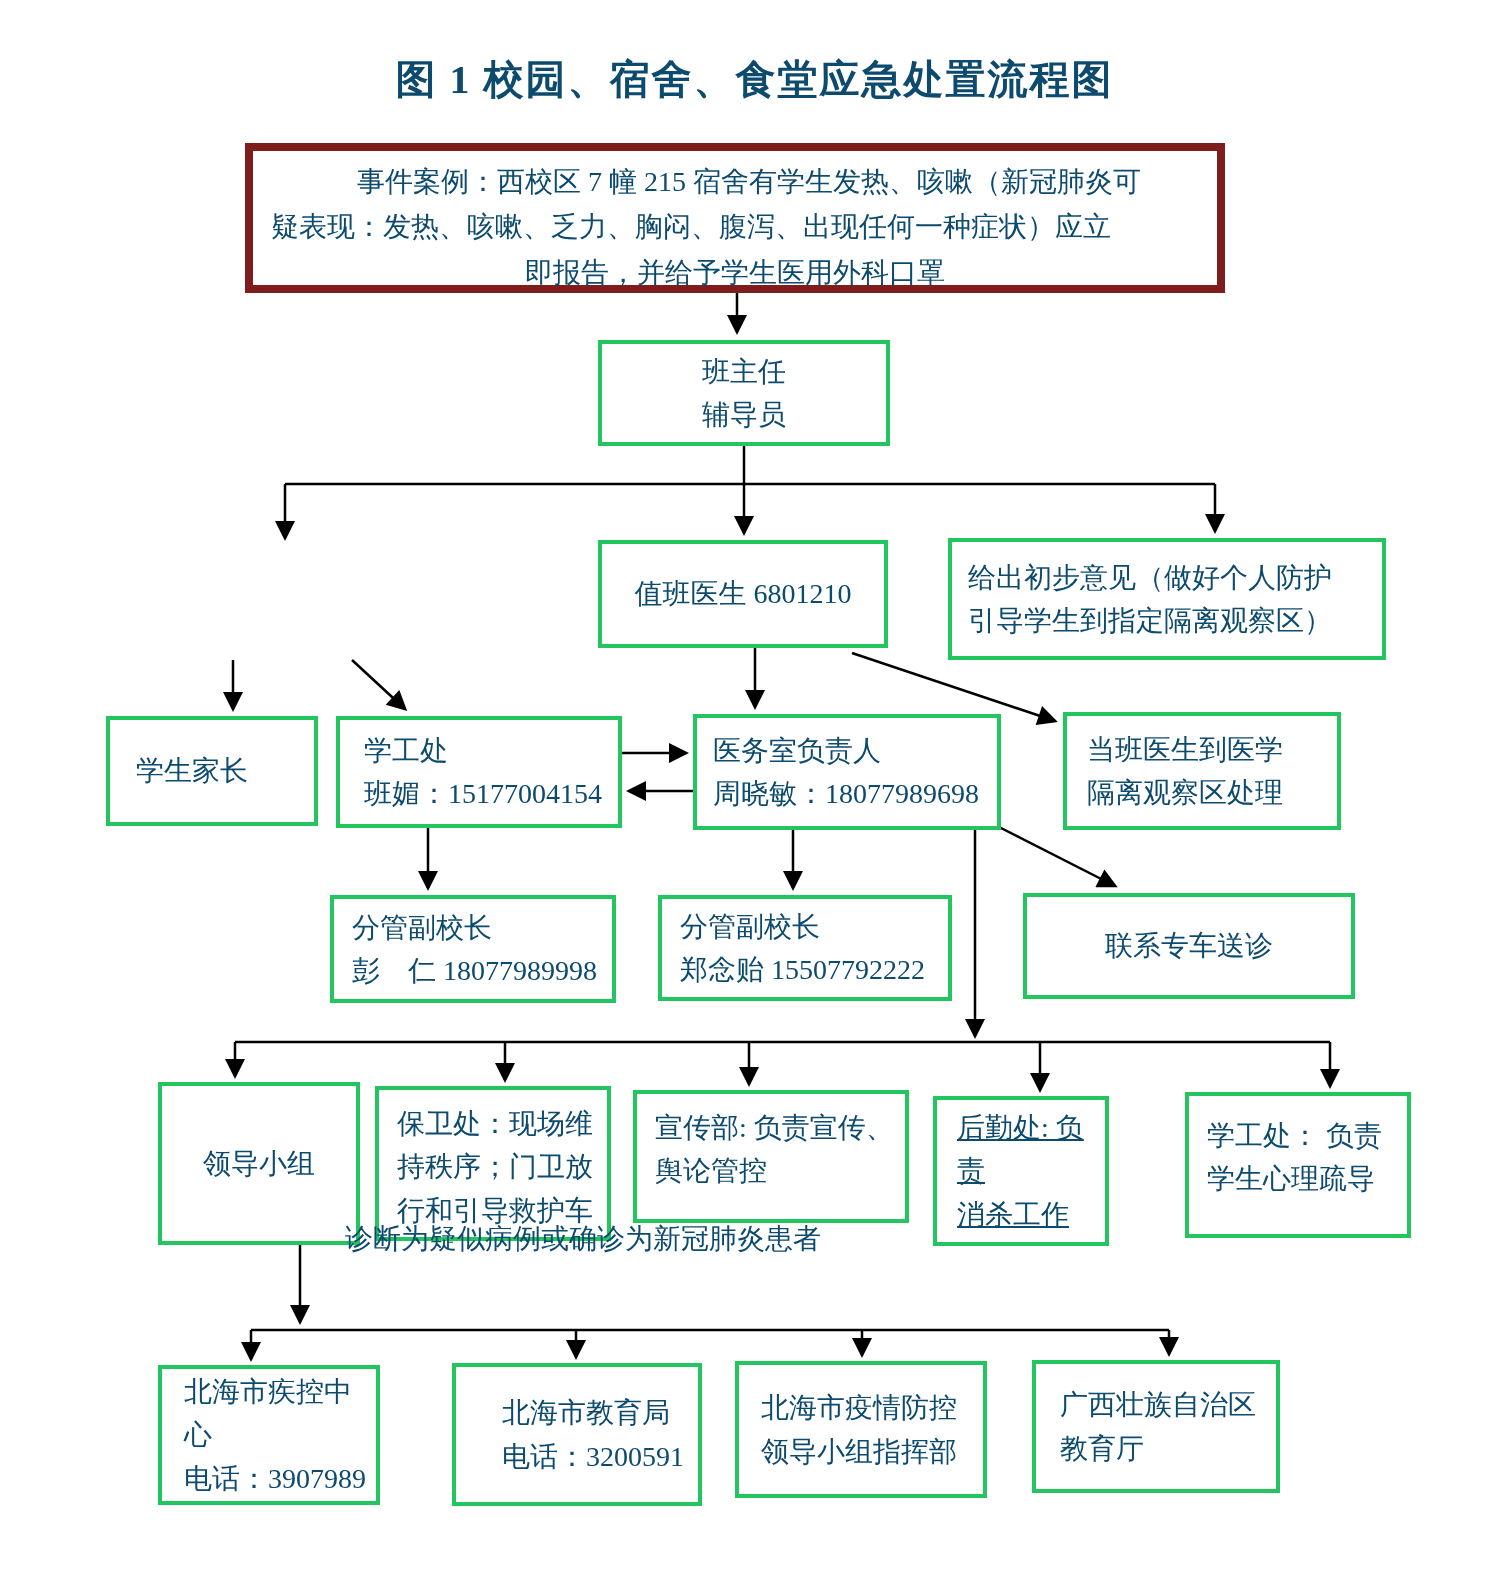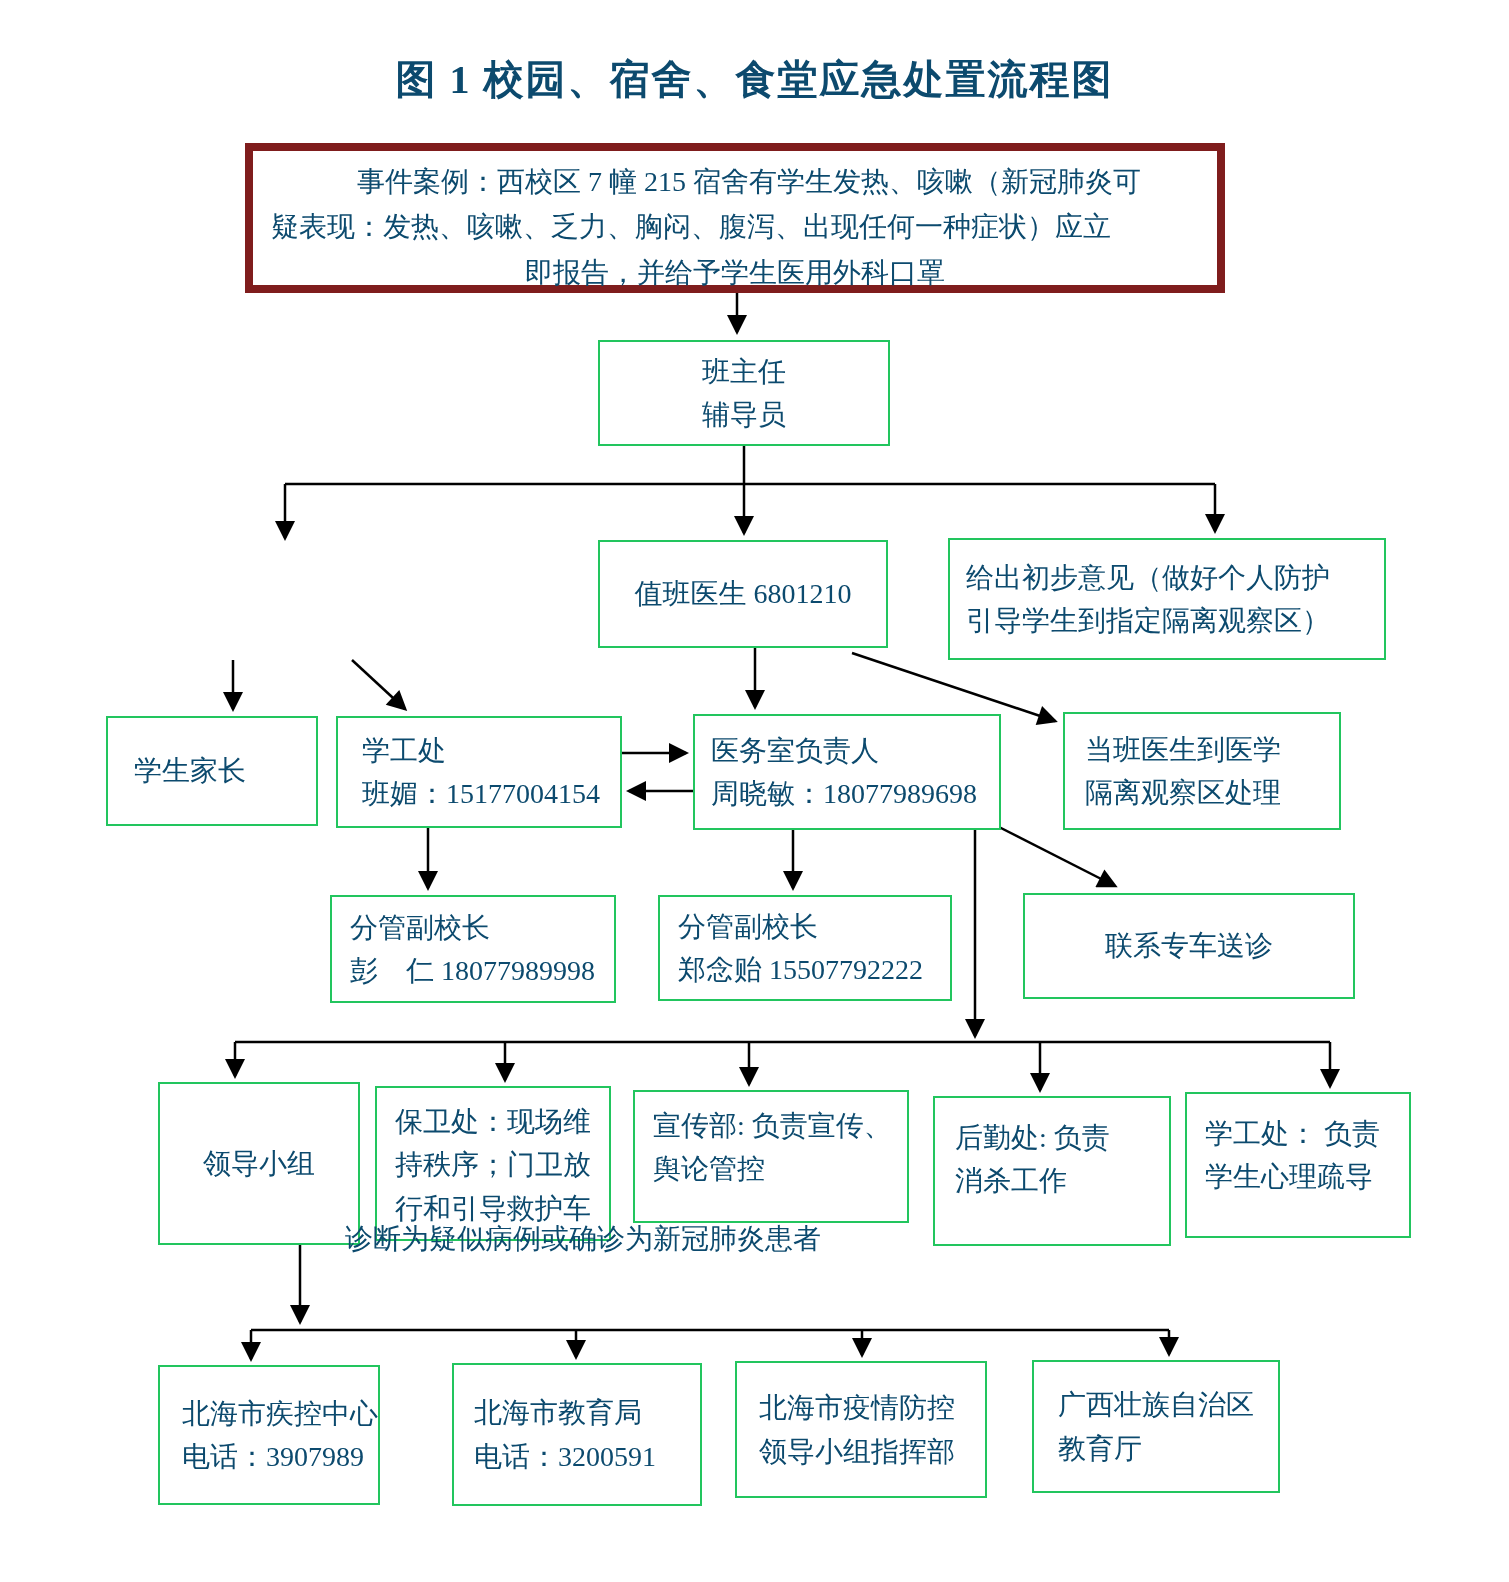--- a/index.html
+++ b/index.html
@@ -6,21 +6,21 @@
   #canvas{
     position:relative;width:1509px;height:1582px;background:#fff;
     font-family:"Liberation Serif","DejaVu Serif",serif;color:#0c4a6e;overflow:hidden;
   }
   #flow-arrows{position:absolute;left:0;top:0;width:1509px;height:1582px;}
   .page-title{
     position:absolute;top:52px;left:0;width:100%;text-align:center;
     font-size:40px;font-weight:bold;letter-spacing:2px;
   }
   .box{
-    position:absolute;border:2px solid #22c55e;background:#fff;box-sizing:border-box;
+    position:absolute;border:4px solid #22c55e;background:#fff;box-sizing:border-box;
     display:flex;flex-direction:column;justify-content:center;
     font-size:28px;line-height:1.55;white-space:pre-line;
   }
   .al-left{align-items:flex-start;text-align:left;}
   .al-center{align-items:center;text-align:center;}
   .v-top{justify-content:flex-start;}
   .case-box{
     position:absolute;border:8px solid #7f1d1d;background:#fff;box-sizing:border-box;
     left:245px;top:143px;width:980px;height:150px;
     font-size:28px;line-height:1.62;padding:8px 18px;
@@ -119,32 +119,32 @@
 
   <div class="box al-center" style="left:158px;top:1082px;width:202px;height:163px;text-align:right;">领导小组</div>
 
   <div class="box al-left v-top" style="left:375px;top:1086px;width:236px;height:155px;padding-left:18px;padding-top:12px;">保卫处：现场维
 持秩序；门卫放
 行和引导救护车</div>
 
   <div class="box al-left v-top" style="left:633px;top:1090px;width:276px;height:133px;padding-left:18px;padding-top:12px;">宣传部: 负责宣传、
 舆论管控</div>
 
-  <div class="box al-left v-top" style="left:933px;top:1096px;width:238px;height:150px;padding-left:20px;padding-top:18px;">后勤处: 负责
+  <div class="box al-left v-top" style="left:933px;top:1096px;width:176px;height:150px;padding-left:20px;padding-top:6px;text-decoration:underline;">后勤处: 负责
 消杀工作</div>
 
   <div class="box al-left v-top" style="left:1185px;top:1092px;width:226px;height:146px;padding-left:18px;padding-top:18px;">学工处： 负责
 学生心理疏导</div>
 
   <div class="float-label" style="left:345px;top:1220px;">诊断为疑似病例或确诊为新冠肺炎患者</div>
 
   <div class="box al-left" style="left:158px;top:1365px;width:222px;height:140px;padding-left:22px;">北海市疾控中心
 电话：3907989</div>
 
-  <div class="box al-left" style="left:452px;top:1363px;width:250px;height:143px;padding-left:20px;">北海市教育局
+  <div class="box al-left" style="left:452px;top:1363px;width:250px;height:143px;padding-left:46px;">北海市教育局
 电话：3200591</div>
 
   <div class="box al-left" style="left:735px;top:1361px;width:252px;height:137px;padding-left:22px;">北海市疫情防控
 领导小组指挥部</div>
 
   <div class="box al-left" style="left:1032px;top:1360px;width:248px;height:133px;padding-left:24px;">广西壮族自治区
 教育厅</div>
 
 </div>
 

